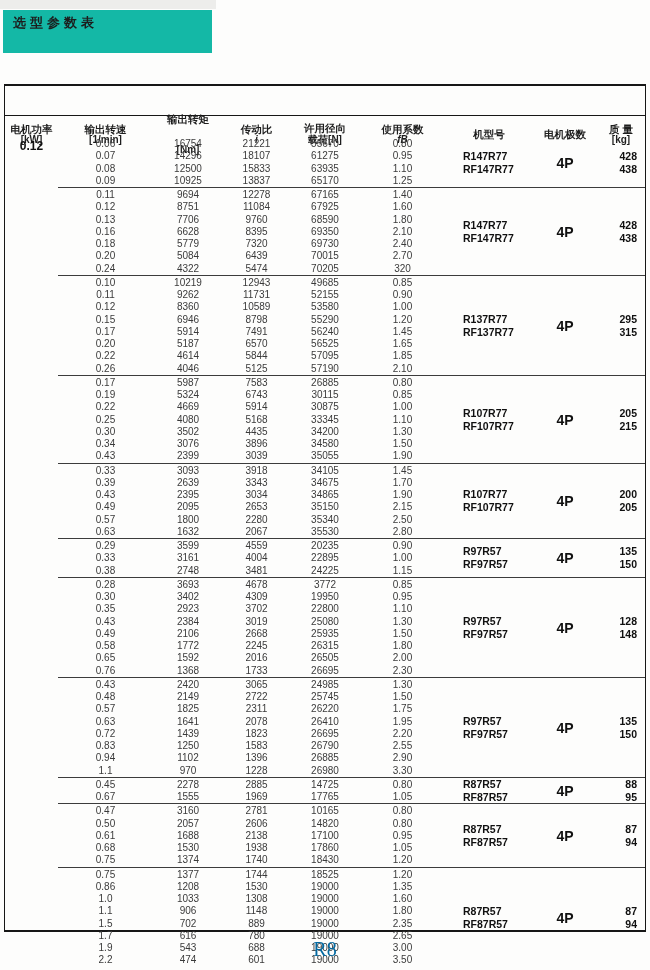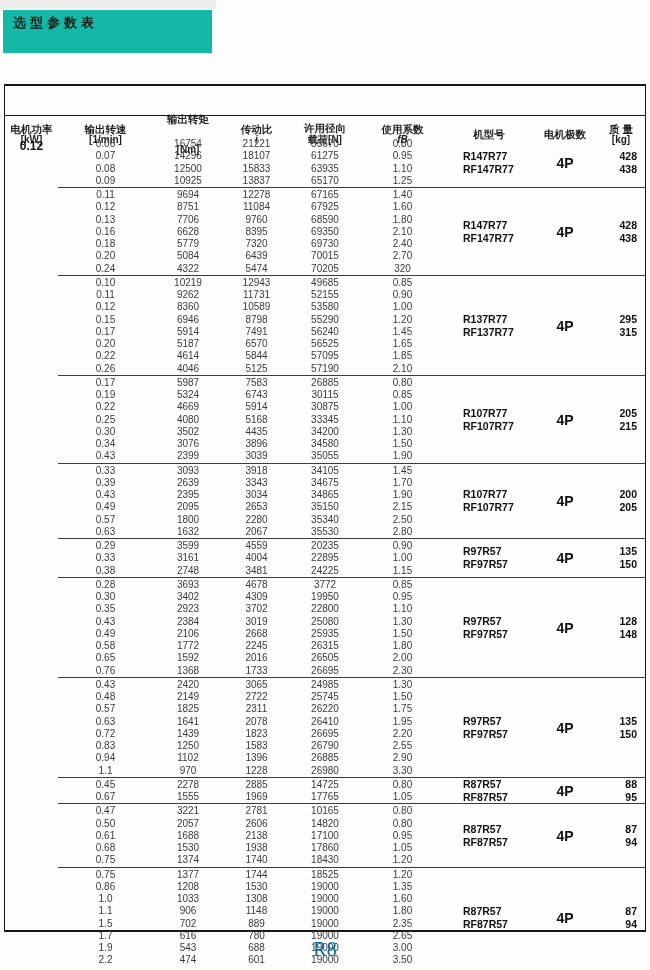--- a/index.html
+++ b/index.html
@@ -649,21 +649,21 @@
         <div class="gcol mass">
           <div>88</div>
           <div>95</div>
         </div>
       </div>
       <div class="group sep">
         <div class="rows">
           <div class="r-row">
             <div class="c sp"></div>
             <div class="c speed">0.47</div>
-            <div class="c torque">3221</div>
+            <div class="c torque">3160</div>
             <div class="c ratio">2781</div>
             <div class="c radial">10165</div>
             <div class="c factor">0.80</div>
           </div>
           <div class="r-row">
             <div class="c sp"></div>
             <div class="c speed">0.50</div>
             <div class="c torque">2057</div>
             <div class="c ratio">2606</div>
             <div class="c radial">14820</div>

